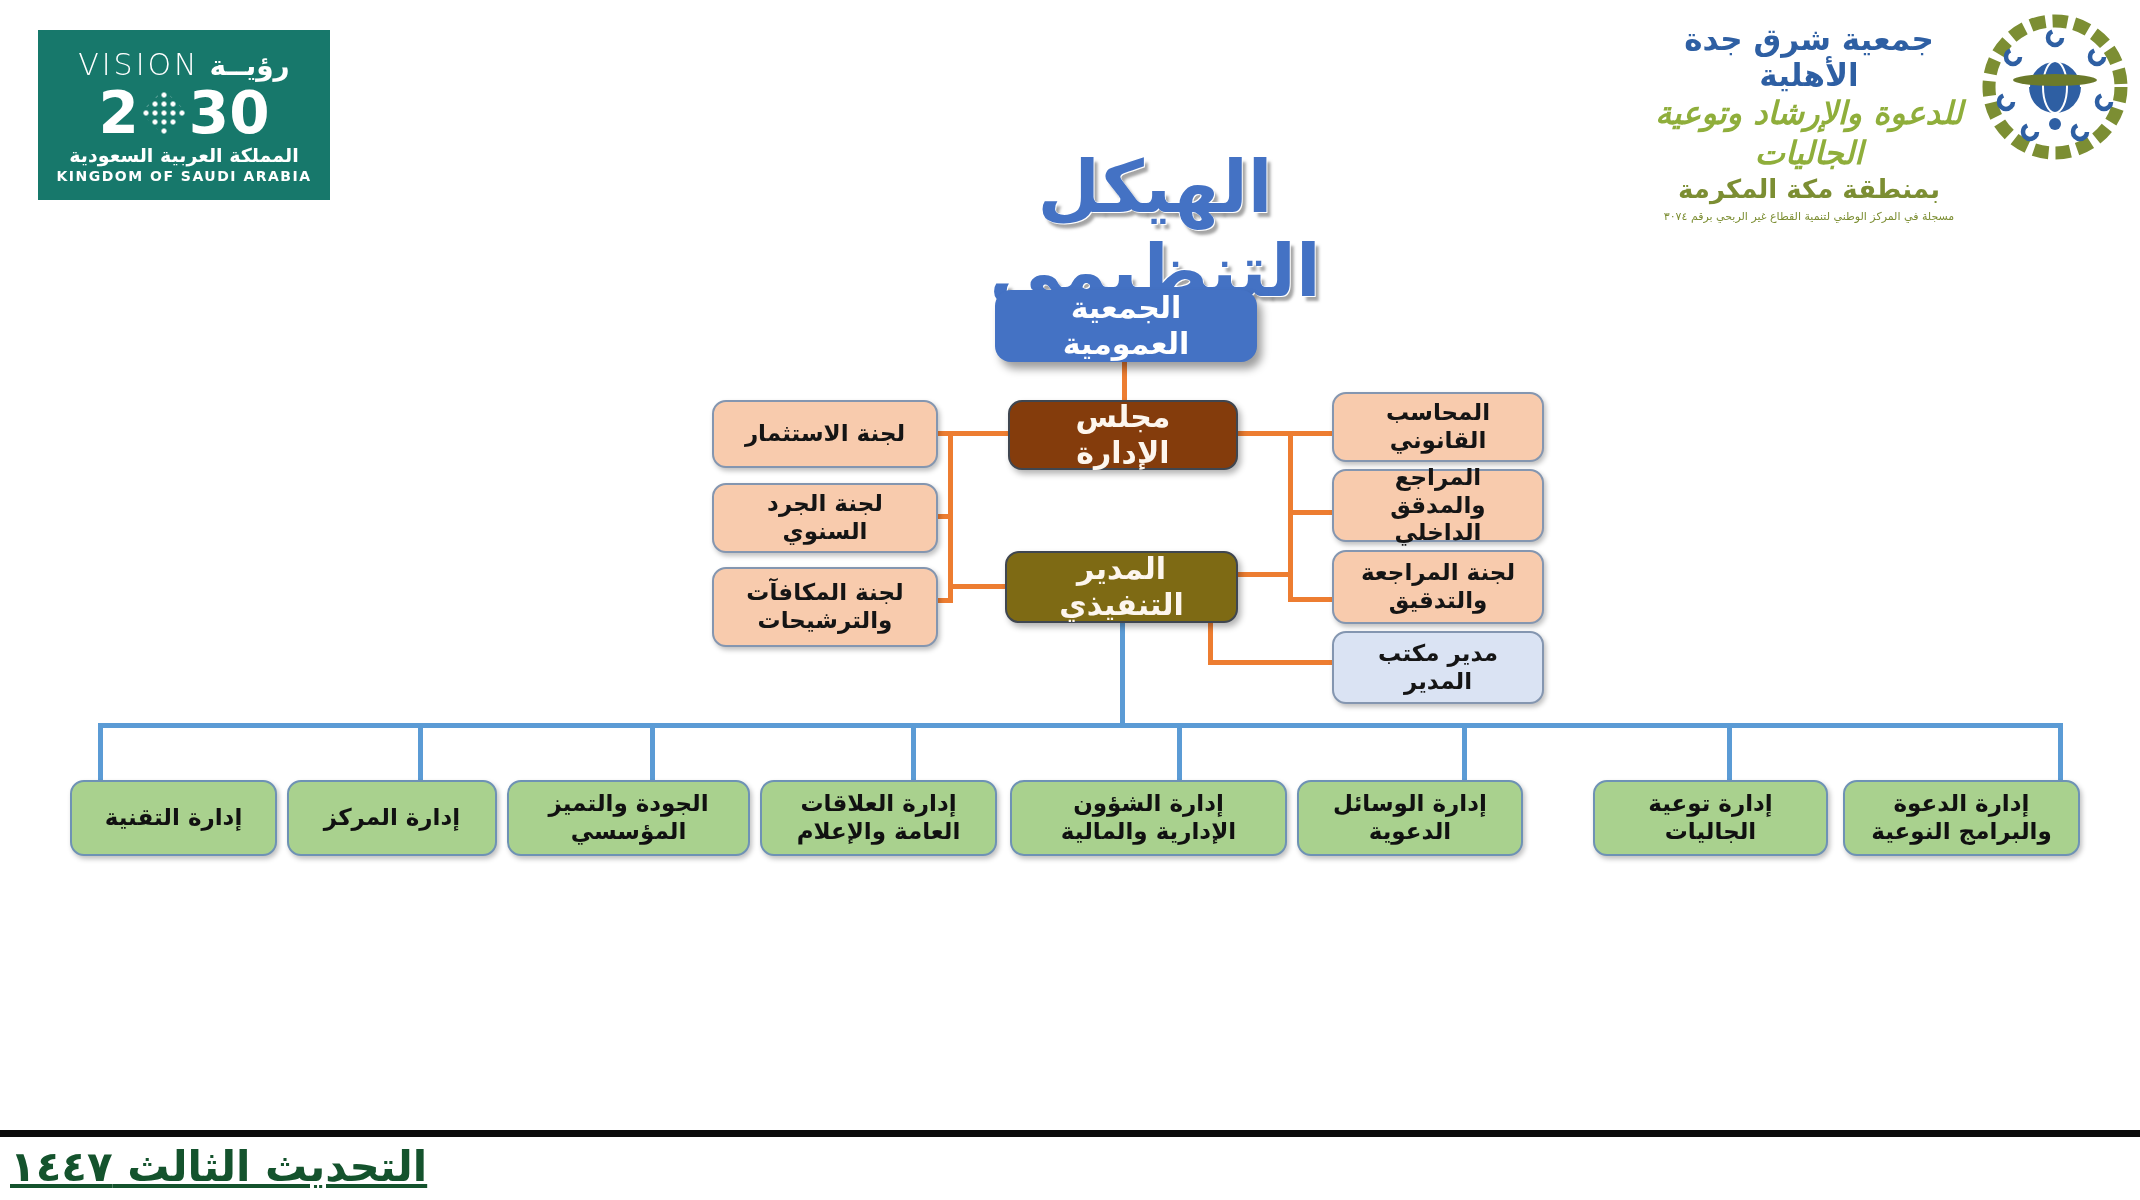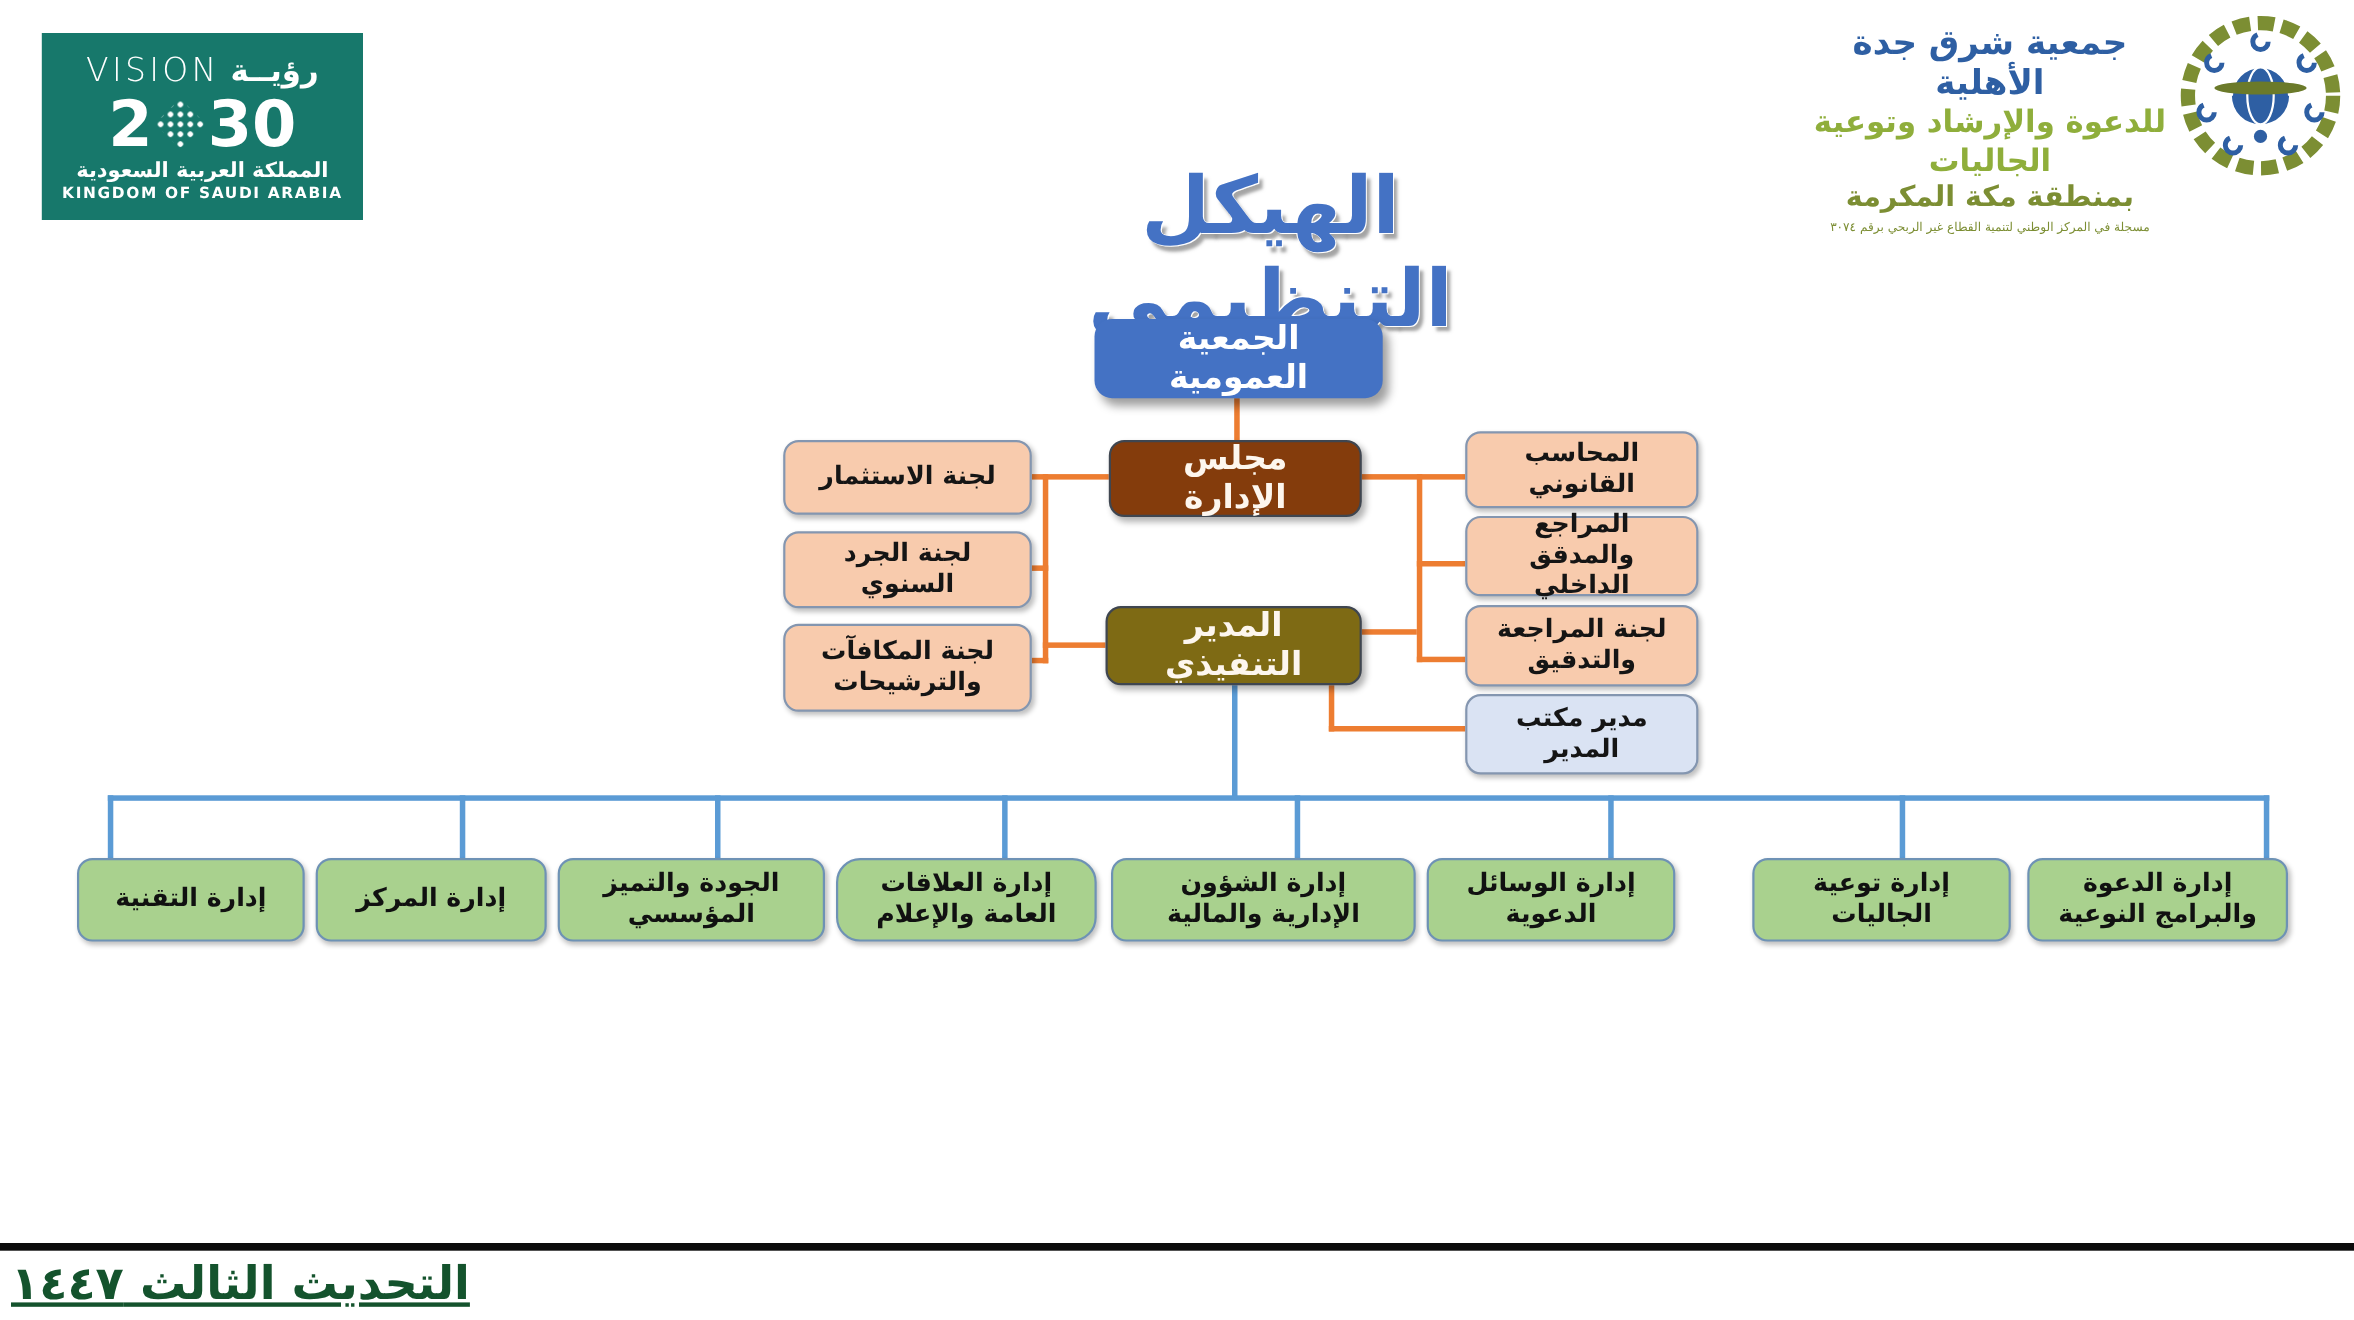--- a/index.html
+++ b/index.html
@@ -17,21 +17,21 @@
       background-image:radial-gradient(circle,#fff 2.2px,transparent 2.8px);
       background-size:9px 9px;background-position:center;
       clip-path:polygon(50% 0,100% 50%,50% 100%,0 50%);}
   .v-ksa-ar{font-size:19px;font-weight:bold;}
   .v-ksa-en{font-size:14px;font-weight:bold;letter-spacing:1.5px;}
 
   
   .orglogo{position:absolute;right:10px;top:12px;display:flex;align-items:flex-start;gap:6px;}
   .orglogo-text{width:330px;text-align:center;direction:rtl;margin-top:10px;}
   .ol1{color:var(--logo-blue);font-size:31px;font-weight:bold;line-height:1.15;}
-  .ol2{color:var(--logo-green);font-size:28px;font-weight:bold;line-height:1.25;}
+  .ol2{color:var(--logo-green);font-size:32px;font-weight:bold;line-height:1.25;font-style:italic;}
   .ol3{color:var(--logo-olive);font-size:26px;font-weight:bold;line-height:1.25;}
   .ol4{color:var(--logo-olive);font-size:11px;margin-top:4px;}
 
   
   .title{position:absolute;left:955px;top:145px;width:400px;text-align:center;direction:rtl;
          color:var(--title);font-size:72px;font-weight:bold;
          text-shadow:-1px -1px 0 #fff,1px 1px 0 #fff,4px 5px 3px rgba(90,90,90,.55);}
 
   
   .box{position:absolute;display:flex;align-items:center;justify-content:center;text-align:center;
@@ -141,21 +141,21 @@
   <div class="box b-peach" style="left:712px;top:567px;width:226px;height:80px;">لجنة المكافآت والترشيحات</div>
 
   <div class="box b-peach" style="left:1332px;top:392px;width:212px;height:70px;">المحاسب القانوني</div>
   <div class="box b-peach" style="left:1332px;top:469px;width:212px;height:73px;">المراجع والمدقق الداخلي</div>
   <div class="box b-peach" style="left:1332px;top:550px;width:212px;height:74px;">لجنة المراجعة والتدقيق</div>
   <div class="box b-lblue" style="left:1332px;top:631px;width:212px;height:73px;">مدير مكتب المدير</div>
 
   <div class="box b-green" style="left:70px;top:780px;width:207px;height:76px;">إدارة التقنية</div>
   <div class="box b-green" style="left:287px;top:780px;width:210px;height:76px;">إدارة المركز</div>
   <div class="box b-green" style="left:507px;top:780px;width:243px;height:76px;">الجودة والتميز المؤسسي</div>
-  <div class="box b-green" style="left:760px;top:780px;width:237px;height:76px;border-radius:22px;">إدارة العلاقات العامة والإعلام</div>
+  <div class="box b-green" style="left:760px;top:780px;width:237px;height:76px;">إدارة العلاقات العامة والإعلام</div>
   <div class="box b-green" style="left:1010px;top:780px;width:277px;height:76px;">إدارة الشؤون الإدارية والمالية</div>
   <div class="box b-green" style="left:1297px;top:780px;width:226px;height:76px;">إدارة الوسائل الدعوية</div>
   <div class="box b-green" style="left:1593px;top:780px;width:235px;height:76px;">إدارة توعية الجاليات</div>
   <div class="box b-green" style="left:1843px;top:780px;width:237px;height:76px;">إدارة الدعوة والبرامج النوعية</div>
 
   <div class="footer-line"></div>
   <div class="footer-text">التحديث الثالث ١٤٤٧</div>
 
 </div>
 

